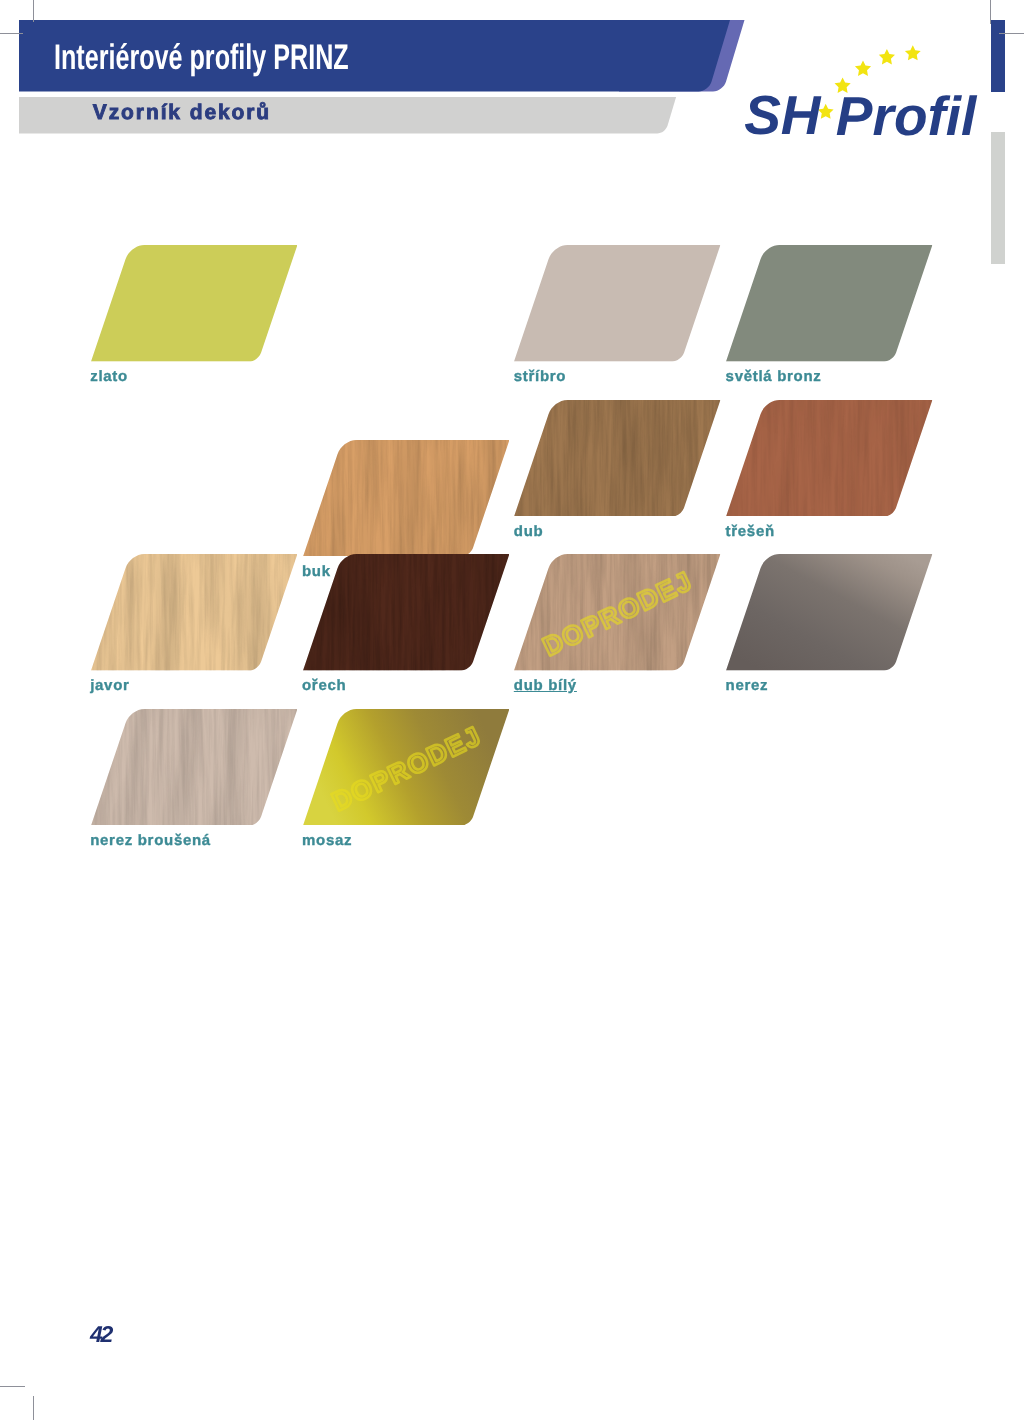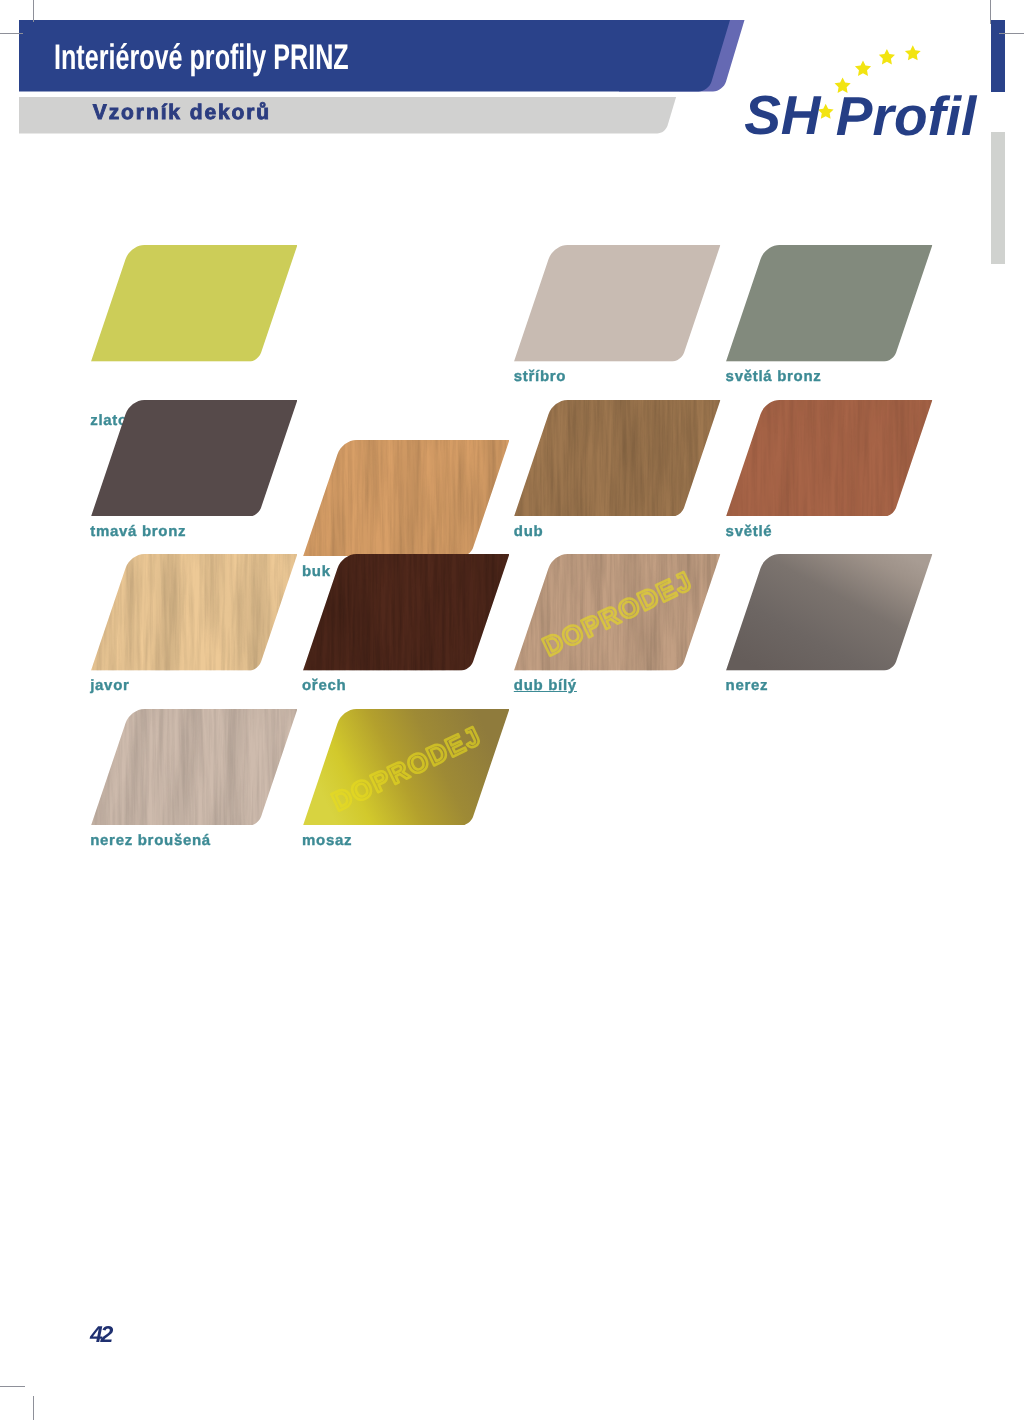--- a/index.html
+++ b/index.html
@@ -70,21 +70,21 @@
       <div class="swatch-cell" style="left: 90.8px; top: 245px; width: 206.4px; height: 150.6px;">
         <svg class="swatch-shape" width="206.4" height="116.6" viewBox="0 0 206.4 116.6" xmlns="http://www.w3.org/2000/svg">
           <defs></defs>
           <clipPath id="clip0">
             <path d="M 53.30 0.00 L 206.40 0.00 L 170.13 107.60 C 168.46 112.57 163.07 116.60 158.10 116.60 L 0.00 116.60 L 34.58 14.00 C 37.19 6.27 45.57 0.00 53.30 0.00 Z"></path>
           </clipPath>
           <g clip-path="url(#clip0)">
             <rect x="0" y="0" width="206.4" height="116.6" fill="#cccd58"></rect>
           </g>
         </svg>
-        <div class="swatch-label" style="left: -0.6px; top: 124.1px; margin-top: 44px;">zlato</div>
+        <div class="swatch-label" style="left: -0.6px; top: 124.1px;">zlato</div>
       </div>
       <div class="swatch-cell" style="left: 726.2px; top: 245px; width: 206.4px; height: 150.6px;">
         <svg class="swatch-shape" width="206.4" height="116.6" viewBox="0 0 206.4 116.6" xmlns="http://www.w3.org/2000/svg">
           <defs></defs>
           <clipPath id="clip3">
             <path d="M 53.30 0.00 L 206.40 0.00 L 170.13 107.60 C 168.46 112.57 163.07 116.60 158.10 116.60 L 0.00 116.60 L 34.58 14.00 C 37.19 6.27 45.57 0.00 53.30 0.00 Z"></path>
           </clipPath>
           <g clip-path="url(#clip3)">
             <rect x="0" y="0" width="206.4" height="116.6" fill="#828a7d"></rect>
           </g>
@@ -95,32 +95,20 @@
         <svg class="swatch-shape" width="206.4" height="116.6" viewBox="0 0 206.4 116.6" xmlns="http://www.w3.org/2000/svg">
           <defs></defs>
           <clipPath id="clip2">
             <path d="M 53.30 0.00 L 206.40 0.00 L 170.13 107.60 C 168.46 112.57 163.07 116.60 158.10 116.60 L 0.00 116.60 L 34.58 14.00 C 37.19 6.27 45.57 0.00 53.30 0.00 Z"></path>
           </clipPath>
           <g clip-path="url(#clip2)">
             <rect x="0" y="0" width="206.4" height="116.6" fill="#c8bbb2"></rect>
           </g>
         </svg>
         <div class="swatch-label" style="left: -0.6px; top: 124.1px;">stříbro</div>
-      </div>
-      <div class="swatch-cell" style="left: 90.8px; top: 399.6px; width: 206.4px; height: 150.6px;">
-        <svg class="swatch-shape" width="206.4" height="116.6" viewBox="0 0 206.4 116.6" xmlns="http://www.w3.org/2000/svg">
-          <defs></defs>
-          <clipPath id="clip4">
-            <path d="M 53.30 0.00 L 206.40 0.00 L 170.13 107.60 C 168.46 112.57 163.07 116.60 158.10 116.60 L 0.00 116.60 L 34.58 14.00 C 37.19 6.27 45.57 0.00 53.30 0.00 Z"></path>
-          </clipPath>
-          <g clip-path="url(#clip4)">
-            <rect x="0" y="0" width="206.4" height="116.6" fill="#564a4a"></rect>
-          </g>
-        </svg>
-        <div class="swatch-label" style="left: -0.6px; top: 124.1px;">tmavá bronz</div>
       </div>
       <div class="swatch-cell" style="left: 302.6px; top: 399.6px; width: 206.4px; height: 150.6px; margin-top: 40px;">
         <svg class="swatch-shape" width="206.4" height="116.6" viewBox="0 0 206.4 116.6" xmlns="http://www.w3.org/2000/svg">
           <defs>
             <filter id="fine5" x="-6%" y="-6%" width="112%" height="112%">
               <feTurbulence type="fractalNoise" baseFrequency="0.28 0.012" numOctaves="4" seed="38" result="t"></feTurbulence>
               <feColorMatrix in="t" type="matrix" values="0 0 0 0 0  0 0 0 0 0  0 0 0 0 0  1.3 0 0 0 -0.45"></feColorMatrix>
             </filter>
             <filter id="broad5" x="-6%" y="-6%" width="112%" height="112%">
               <feTurbulence type="fractalNoise" baseFrequency="0.05 0.006" numOctaves="3" seed="70" result="t"></feTurbulence>
@@ -175,21 +163,21 @@
           </defs>
           <clipPath id="clip7">
             <path d="M 53.30 0.00 L 206.40 0.00 L 170.13 107.60 C 168.46 112.57 163.07 116.60 158.10 116.60 L 0.00 116.60 L 34.58 14.00 C 37.19 6.27 45.57 0.00 53.30 0.00 Z"></path>
           </clipPath>
           <g clip-path="url(#clip7)">
             <rect x="0" y="0" width="206.4" height="116.6" fill="#a76447"></rect>
             <rect x="0" y="0" width="206.4" height="116.6" fill="#70381f" filter="url(#fine7)" opacity="0.1"></rect>
             <rect x="0" y="0" width="206.4" height="116.6" fill="#bd7f62" filter="url(#broad7)" opacity="0.12"></rect>
           </g>
         </svg>
-        <div class="swatch-label" style="left: -0.6px; top: 124.1px;">světlé</div>
+        <div class="swatch-label" style="left: -0.6px; top: 124.1px;">třešeň</div>
       </div>
       <div class="swatch-cell" style="left: 90.8px; top: 554.2px; width: 206.4px; height: 150.6px;">
         <svg class="swatch-shape" width="206.4" height="116.6" viewBox="0 0 206.4 116.6" xmlns="http://www.w3.org/2000/svg">
           <defs>
             <filter id="fine8" x="-6%" y="-6%" width="112%" height="112%">
               <feTurbulence type="fractalNoise" baseFrequency="0.26 0.012" numOctaves="4" seed="59" result="t"></feTurbulence>
               <feColorMatrix in="t" type="matrix" values="0 0 0 0 0  0 0 0 0 0  0 0 0 0 0  1.3 0 0 0 -0.45"></feColorMatrix>
             </filter>
             <filter id="broad8" x="-6%" y="-6%" width="112%" height="112%">
               <feTurbulence type="fractalNoise" baseFrequency="0.045 0.006" numOctaves="3" seed="109" result="t"></feTurbulence>

